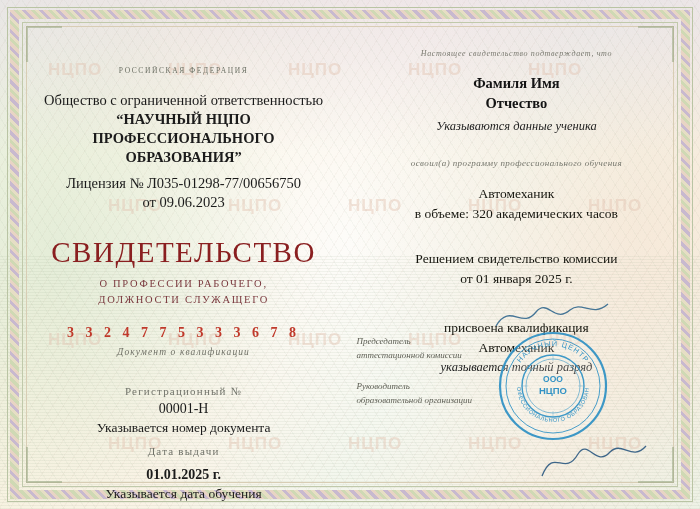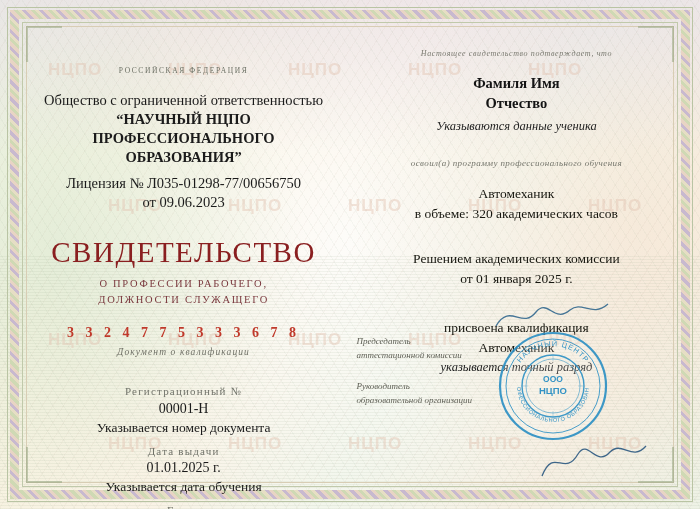--- a/index.html
+++ b/index.html
@@ -291,40 +291,40 @@
       <div class="title-sub">ДОЛЖНОСТИ СЛУЖАЩЕГО</div>
 
       <div class="serial" style="margin-top:18px;">3 3 2 4 7 7 5 3 3 3 6 7 8</div>
       <div class="doc-kind" style="margin-top:6px;">Документ о квалификации</div>
 
       <div class="label-small" style="margin-top:28px;">Регистрационный №</div>
       <div class="val-mid" style="margin-top:4px;">00001-Н</div>
       <div class="val-hint" style="margin-top:3px;">Указывается номер документа</div>
 
       <div class="label-small" style="margin-top:9px;">Дата выдачи</div>
-      <div class="val-mid" style="margin-top:3px;">01.01.2025 г.</div>
+      <div class="val-mid" style="margin-top:10px;font-weight:bold;">01.01.2025 г.</div>
       <div class="val-hint" style="margin-top:3px;">Указывается дата обучения</div>
 
       <div class="label-small" style="margin-top:9px;">Город</div>
 
     </div>
 
     <div class="col-right">
       <div class="tiny-script" style="margin-top:19px;">Настоящее свидетельство подтверждает, что</div>
 
       <div class="r-name" style="margin-top:16px;">Фамиля Имя</div>
       <div class="r-name">Отчество</div>
       <div class="r-hint-italic" style="margin-top:6px;">Указываются данные ученика</div>
 
       <div class="r-small-italic" style="margin-top:24px;font-style:italic;">освоил(а) программу профессионального обучения</div>
 
       <div class="r-line" style="margin-top:16px;">Автомеханик</div>
       <div class="r-line">в объеме: 320 академических часов</div>
 
-      <div class="r-line" style="margin-top:26px;">Решением академических комиссии</div>
+      <div class="r-line" style="margin-top:26px;">Решением свидетельство комиссии</div>
       <div class="r-line">от 01 января 2025 г.</div>
 
       <div class="r-line" style="margin-top:30px;">присвоена квалификация</div>
       <div class="r-line">Автомеханик</div>
       <div class="r-hint-italic" style="margin-top:2px;">указывается точный разряд</div>
     </div>
 
     <div class="sig-block" style="left:51%; top:305px;">
       <div>Председатель</div>
       <div>аттестационной комиссии</div>

